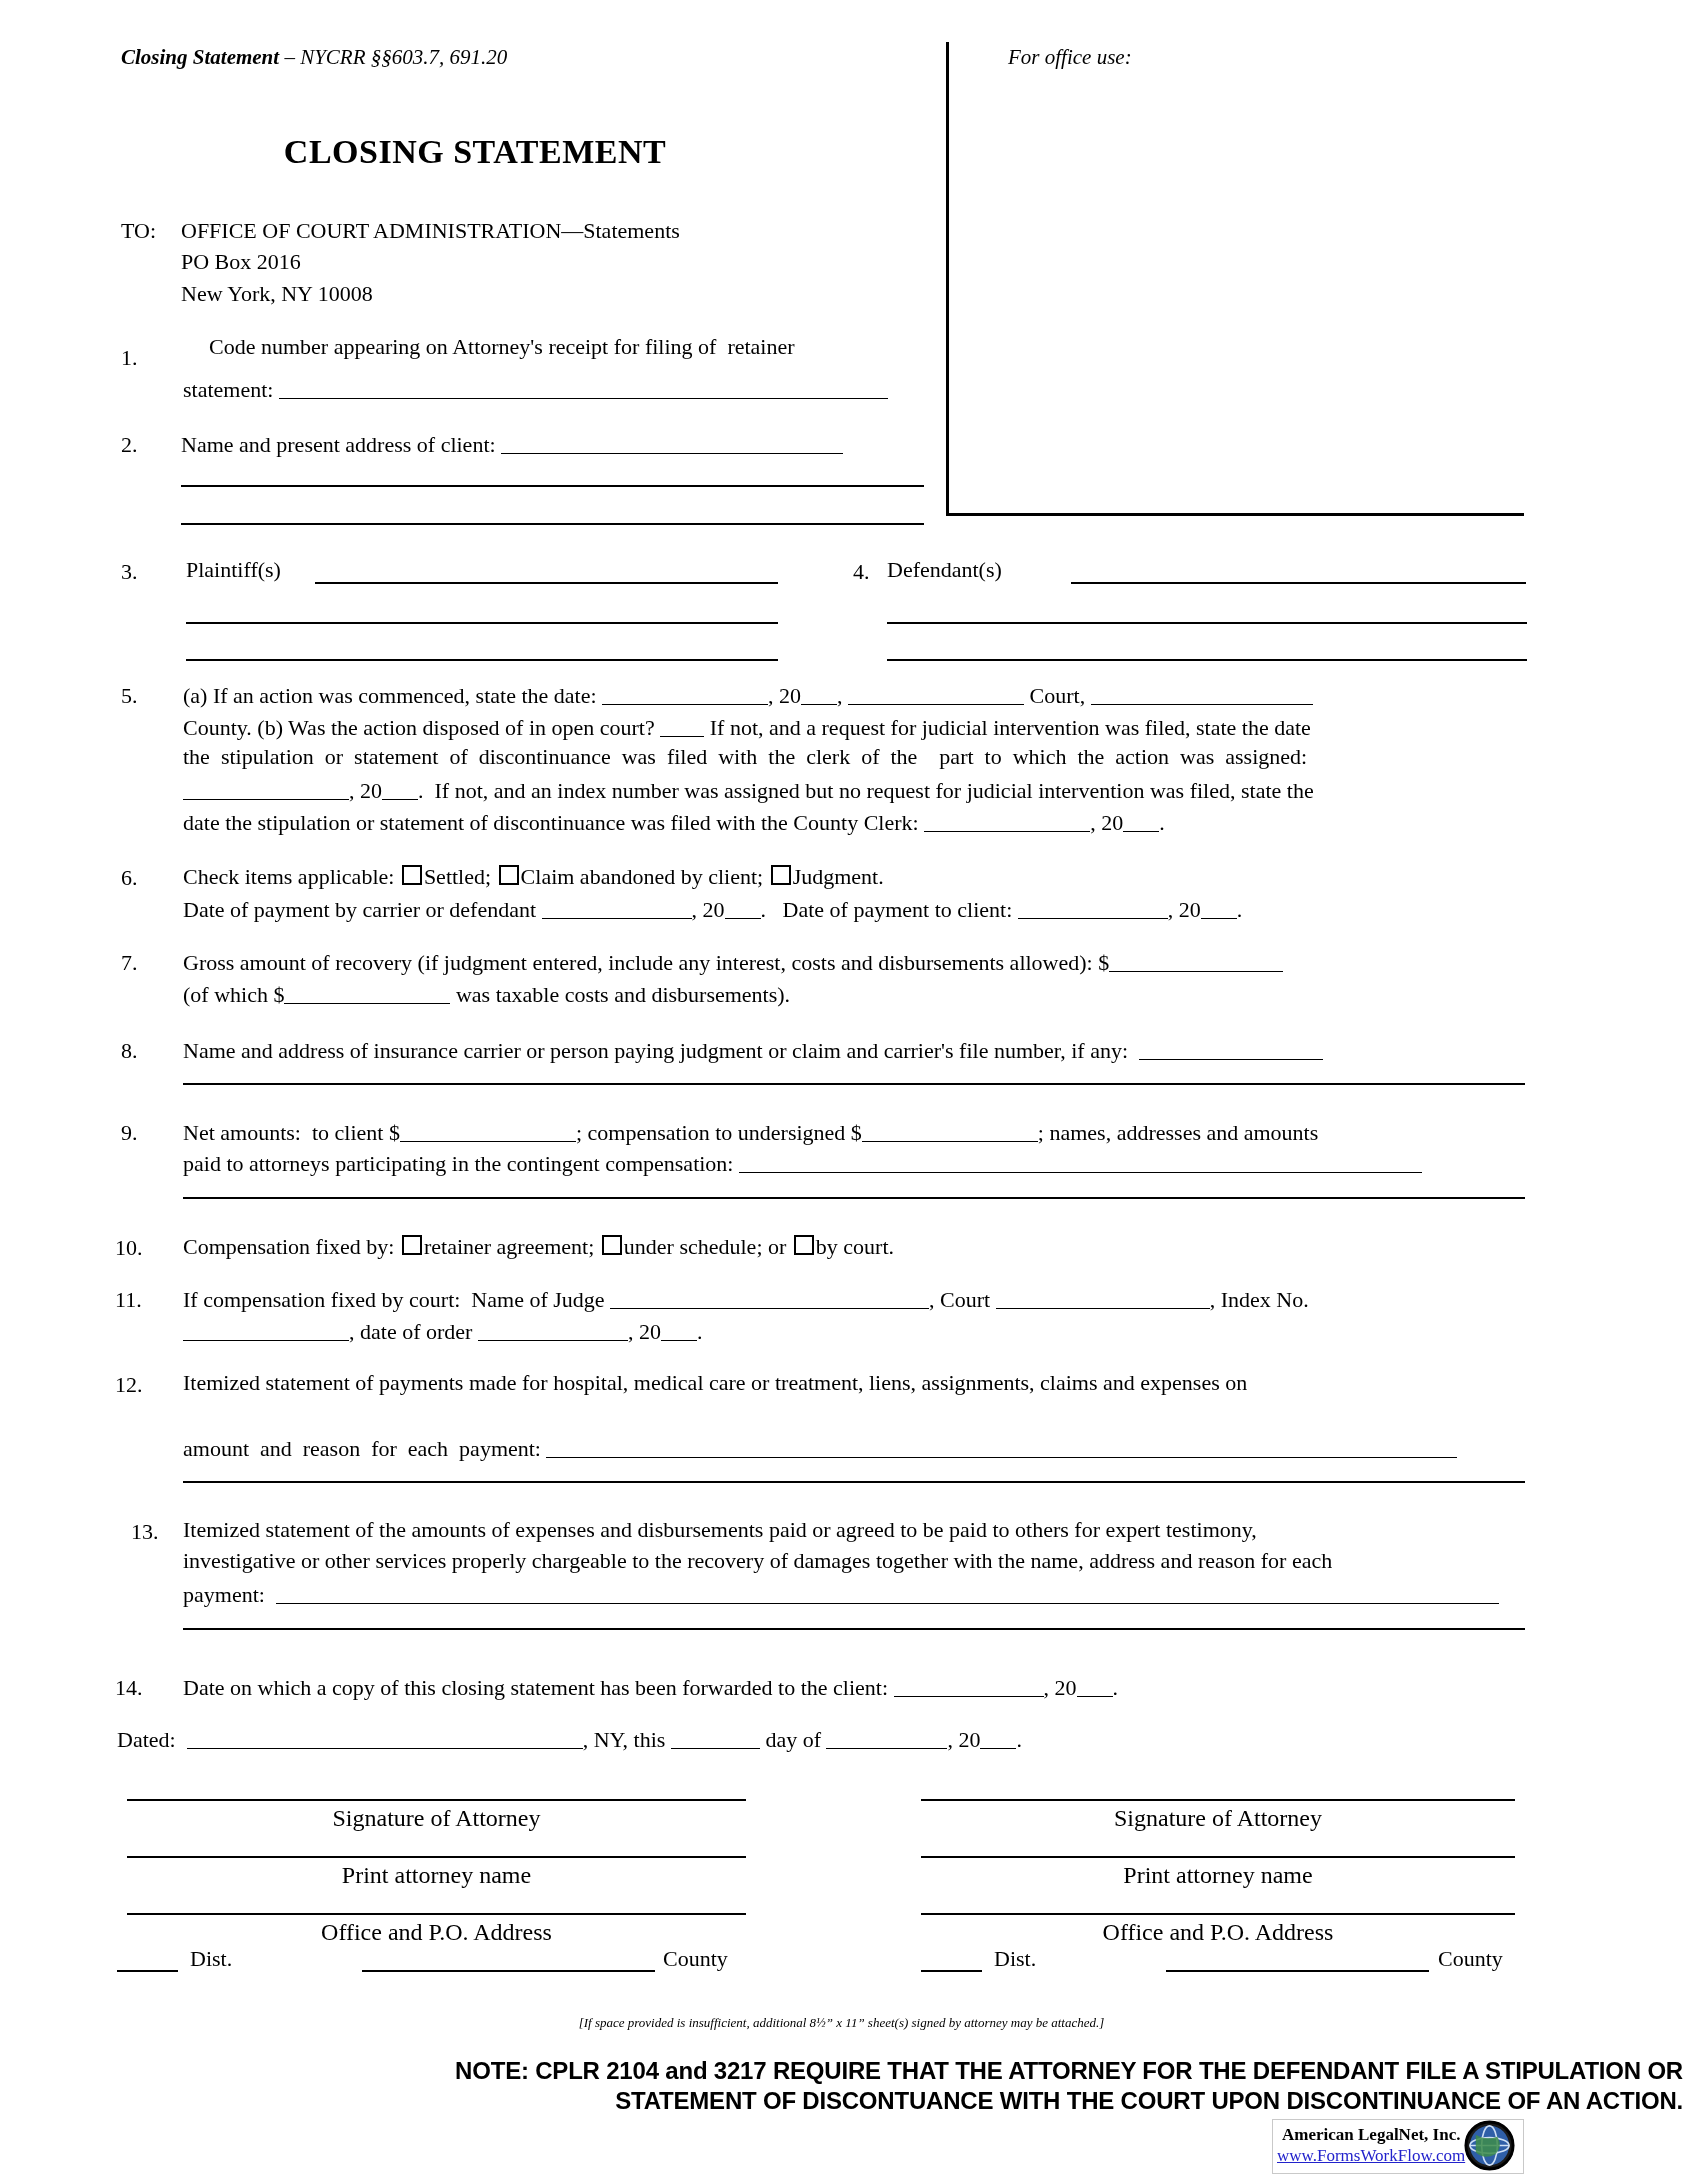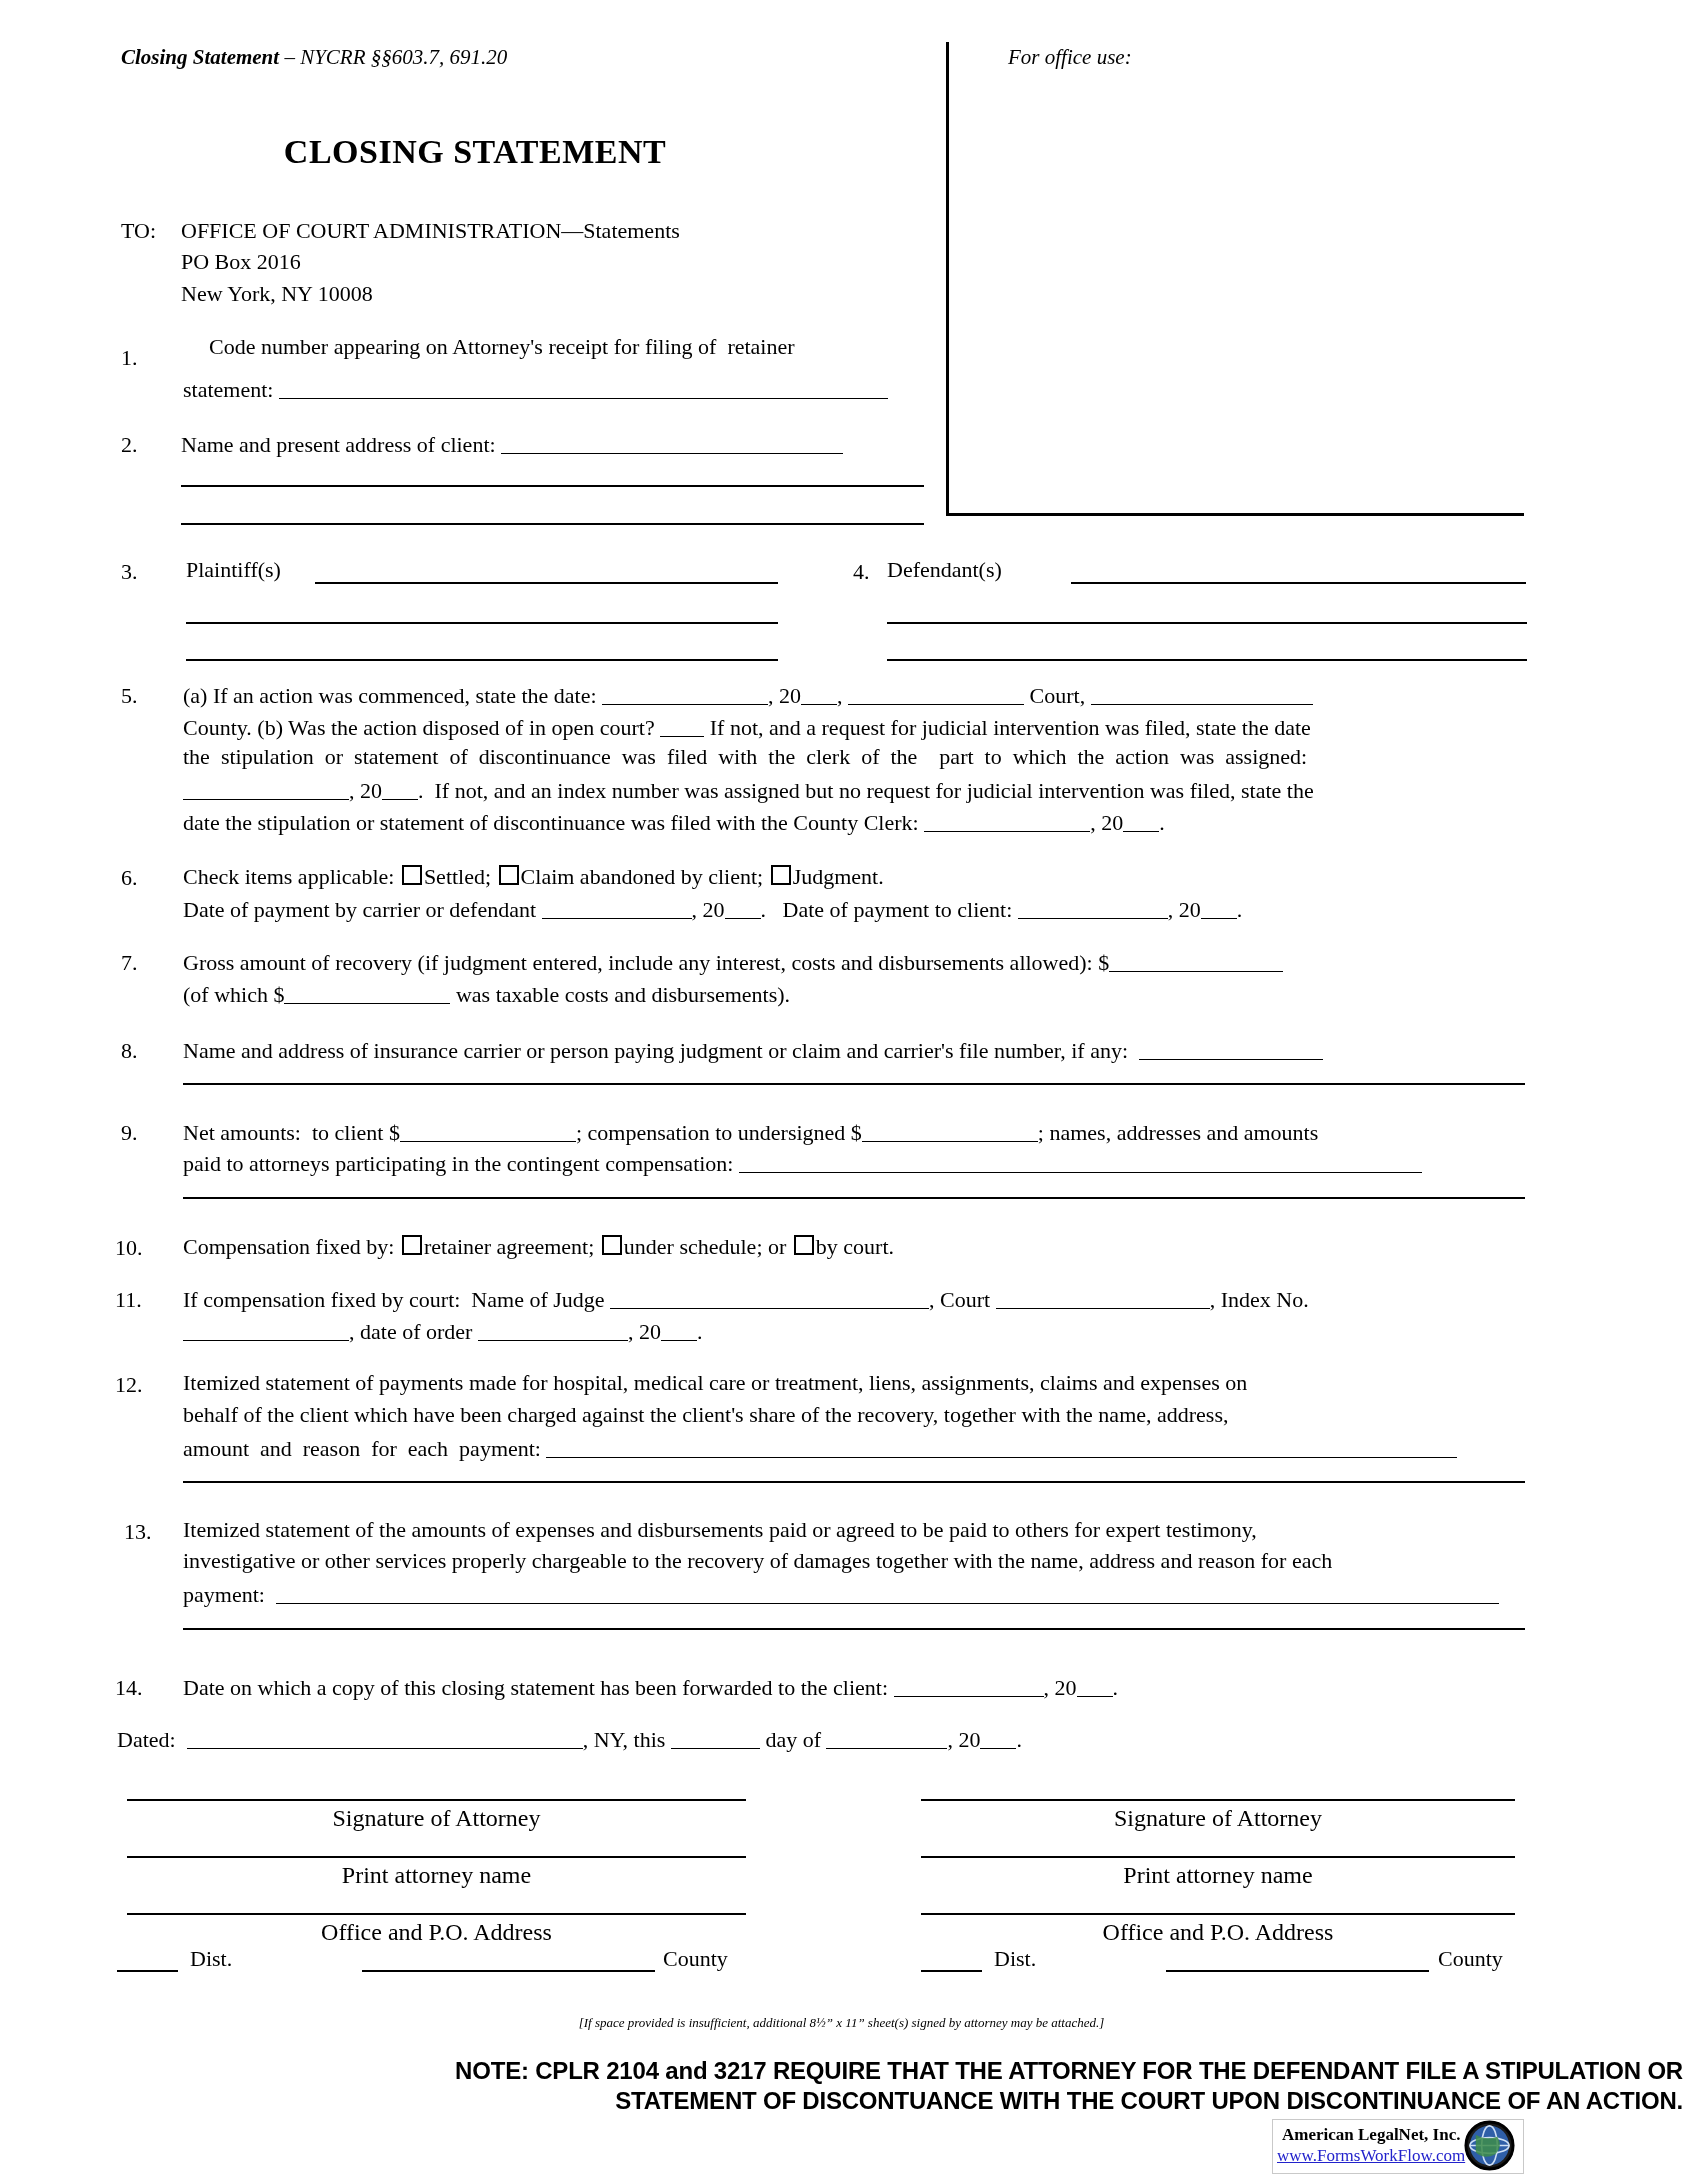--- a/index.html
+++ b/index.html
@@ -223,25 +223,24 @@
 
   <div class="num" style="left:115px; top:1235px;">10.</div>
   <div class="txt" style="left:183px; top:1235px;"><span>Compensation fixed by: </span><span class="cbx"></span><span>retainer agreement; </span><span class="cbx"></span><span>under schedule; or </span><span class="cbx"></span><span>by court.</span></div>
 
   <div class="num" style="left:115px; top:1287px;">11.</div>
   <div class="txt" style="left:183px; top:1287px;"><span>If compensation fixed by court:  Name of Judge </span><span class="ul" style="width:319px;"></span><span>, Court </span><span class="ul" style="width:214px;"></span><span>, Index No.</span></div>
   <div class="txt" style="left:183px; top:1319px;"><span class="ul" style="width:166px;"></span><span>, date of order </span><span class="ul" style="width:150px;"></span><span>, 20</span><span class="ul" style="width:36px;"></span><span>.</span></div>
 
   <div class="num" style="left:115px; top:1372px;">12.</div>
   <div class="txt" style="left:183px; top:1372px;">Itemized statement of payments made for hospital, medical care or treatment, liens, assignments, claims and expenses on</div>
-  <div class="txt" style="left:183px; top:1404px;">behalf of the client which have been charged against the client's share of the recovery, together with the name, address,</div>
   <div class="txt" style="left:183px; top:1436px;"><span>amount  and  reason  for  each  payment: </span><span class="ul" style="width:911px;"></span></div>
   <div class="rule" style="left:183px; top:1481px; width:1342px;"></div>
 
-  <div class="num" style="left:124px; top:1519px;text-align:right;">13.</div>
+  <div class="num" style="left:131px; top:1519px;text-align:right;">13.</div>
   <div class="txt" style="left:183px; top:1519px;">Itemized statement of the amounts of expenses and disbursements paid or agreed to be paid to others for expert testimony,</div>
   <div class="txt" style="left:183px; top:1550px;">investigative or other services properly chargeable to the recovery of damages together with the name, address and reason for each</div>
   <div class="txt" style="left:183px; top:1582px;"><span>payment:  </span><span class="ul" style="width:1223px;"></span></div>
   <div class="rule" style="left:183px; top:1628px; width:1342px;"></div>
 
   <div class="num" style="left:115px; top:1675px;">14.</div>
   <div class="txt" style="left:183px; top:1675px;"><span>Date on which a copy of this closing statement has been forwarded to the client: </span><span class="ul" style="width:150px;"></span><span>, 20</span><span class="ul" style="width:36px;"></span><span>.</span></div>
 
   <div class="txt" style="left:117px; top:1727px;"><span>Dated:  </span><span class="ul" style="width:396px;"></span><span>, NY, this </span><span class="ul" style="width:89px;"></span><span> day of </span><span class="ul" style="width:121px;"></span><span>, 20</span><span class="ul" style="width:36px;"></span><span>.</span></div>
 

